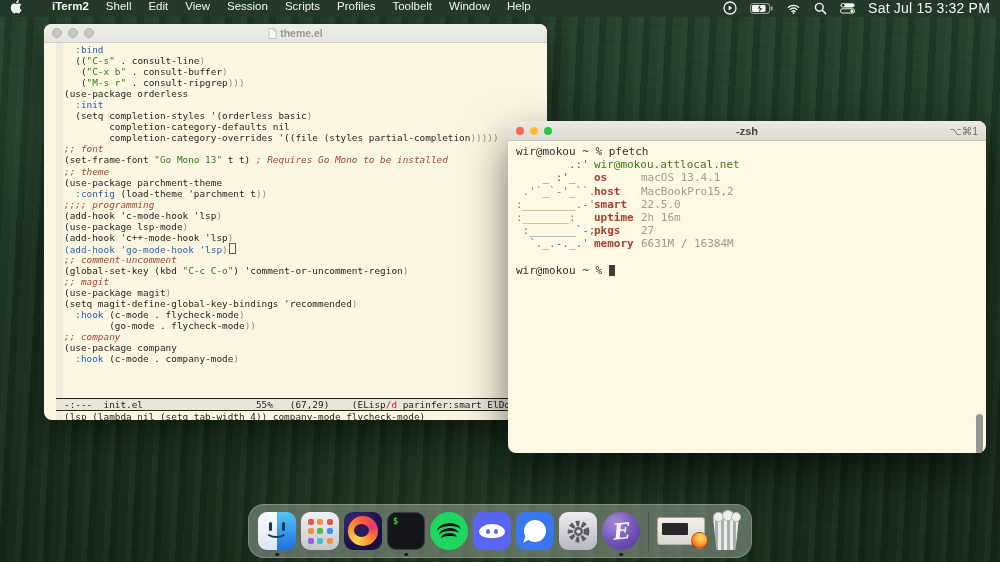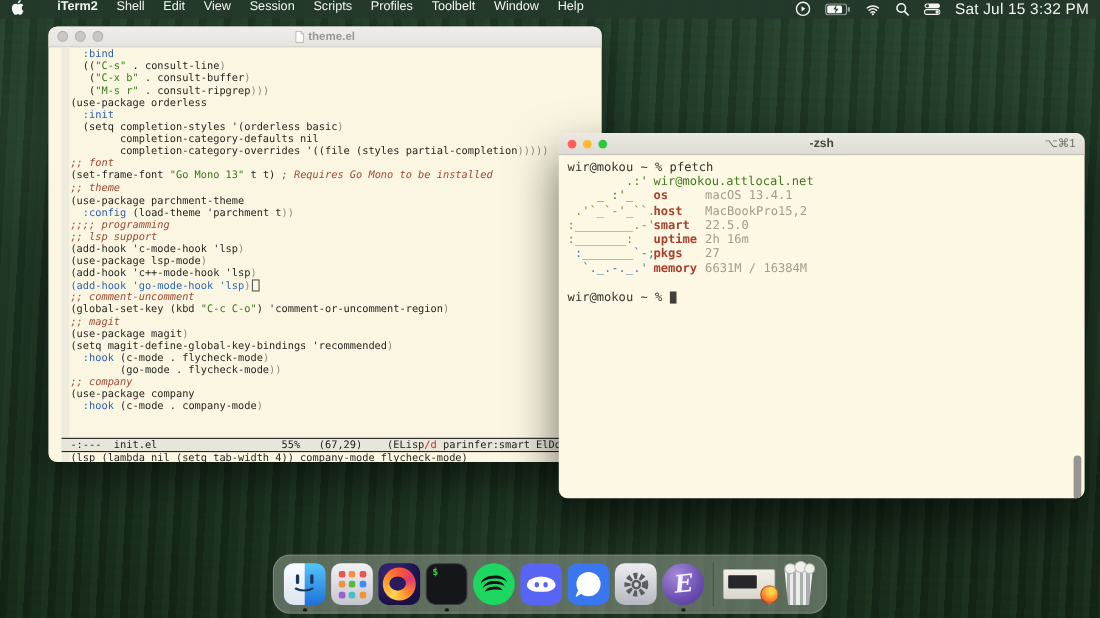--- a/index.html
+++ b/index.html
@@ -226,21 +226,20 @@
         <div class="cl"><span class="tk-p">  </span><span class="tk-k">:init</span></div>
         <div class="cl"><span class="tk-p">  (setq completion-styles '(orderless basic</span><span class="tk-d">)</span></div>
         <div class="cl"><span class="tk-p">        completion-category-defaults nil</span></div>
         <div class="cl"><span class="tk-p">        completion-category-overrides '((file (styles partial-completion</span><span class="tk-d">)))))</span></div>
         <div class="cl"><span class="tk-c">;; font</span></div>
         <div class="cl"><span class="tk-p">(set-frame-font </span><span class="tk-s">"Go Mono 13"</span><span class="tk-p"> t t) </span><span class="tk-c">; Requires Go Mono to be installed</span></div>
         <div class="cl"><span class="tk-c">;; theme</span></div>
         <div class="cl"><span class="tk-p">(use-package parchment-theme</span></div>
         <div class="cl"><span class="tk-p">  </span><span class="tk-k">:config</span><span class="tk-p"> (load-theme 'parchment t</span><span class="tk-d">))</span></div>
         <div class="cl"><span class="tk-c">;;;; programming</span></div>
-        <div class="cl"><span class="tk-c">;; lsp support</span></div>
         <div class="cl"><span class="tk-p">(add-hook 'c-mode-hook 'lsp</span><span class="tk-d">)</span></div>
         <div class="cl"><span class="tk-p">(use-package lsp-mode</span><span class="tk-d">)</span></div>
         <div class="cl"><span class="tk-p">(add-hook 'c++-mode-hook 'lsp</span><span class="tk-d">)</span></div>
         <div class="cl"><span class="tk-b">(add-hook 'go-mode-hook 'lsp</span><span class="tk-d">)</span><span class="tk-cur"> </span></div>
         <div class="cl"><span class="tk-c">;; comment-uncomment</span></div>
         <div class="cl"><span class="tk-p">(global-set-key (kbd </span><span class="tk-s">"C-c C-o"</span><span class="tk-p">) 'comment-or-uncomment-region</span><span class="tk-d">)</span></div>
         <div class="cl"><span class="tk-c">;; magit</span></div>
         <div class="cl"><span class="tk-p">(use-package magit</span><span class="tk-d">)</span></div>
         <div class="cl"><span class="tk-p">(setq magit-define-global-key-bindings 'recommended</span><span class="tk-d">)</span></div>
         <div class="cl"><span class="tk-p">  </span><span class="tk-k">:hook</span><span class="tk-p"> (c-mode . flycheck-mode</span><span class="tk-d">)</span></div>

